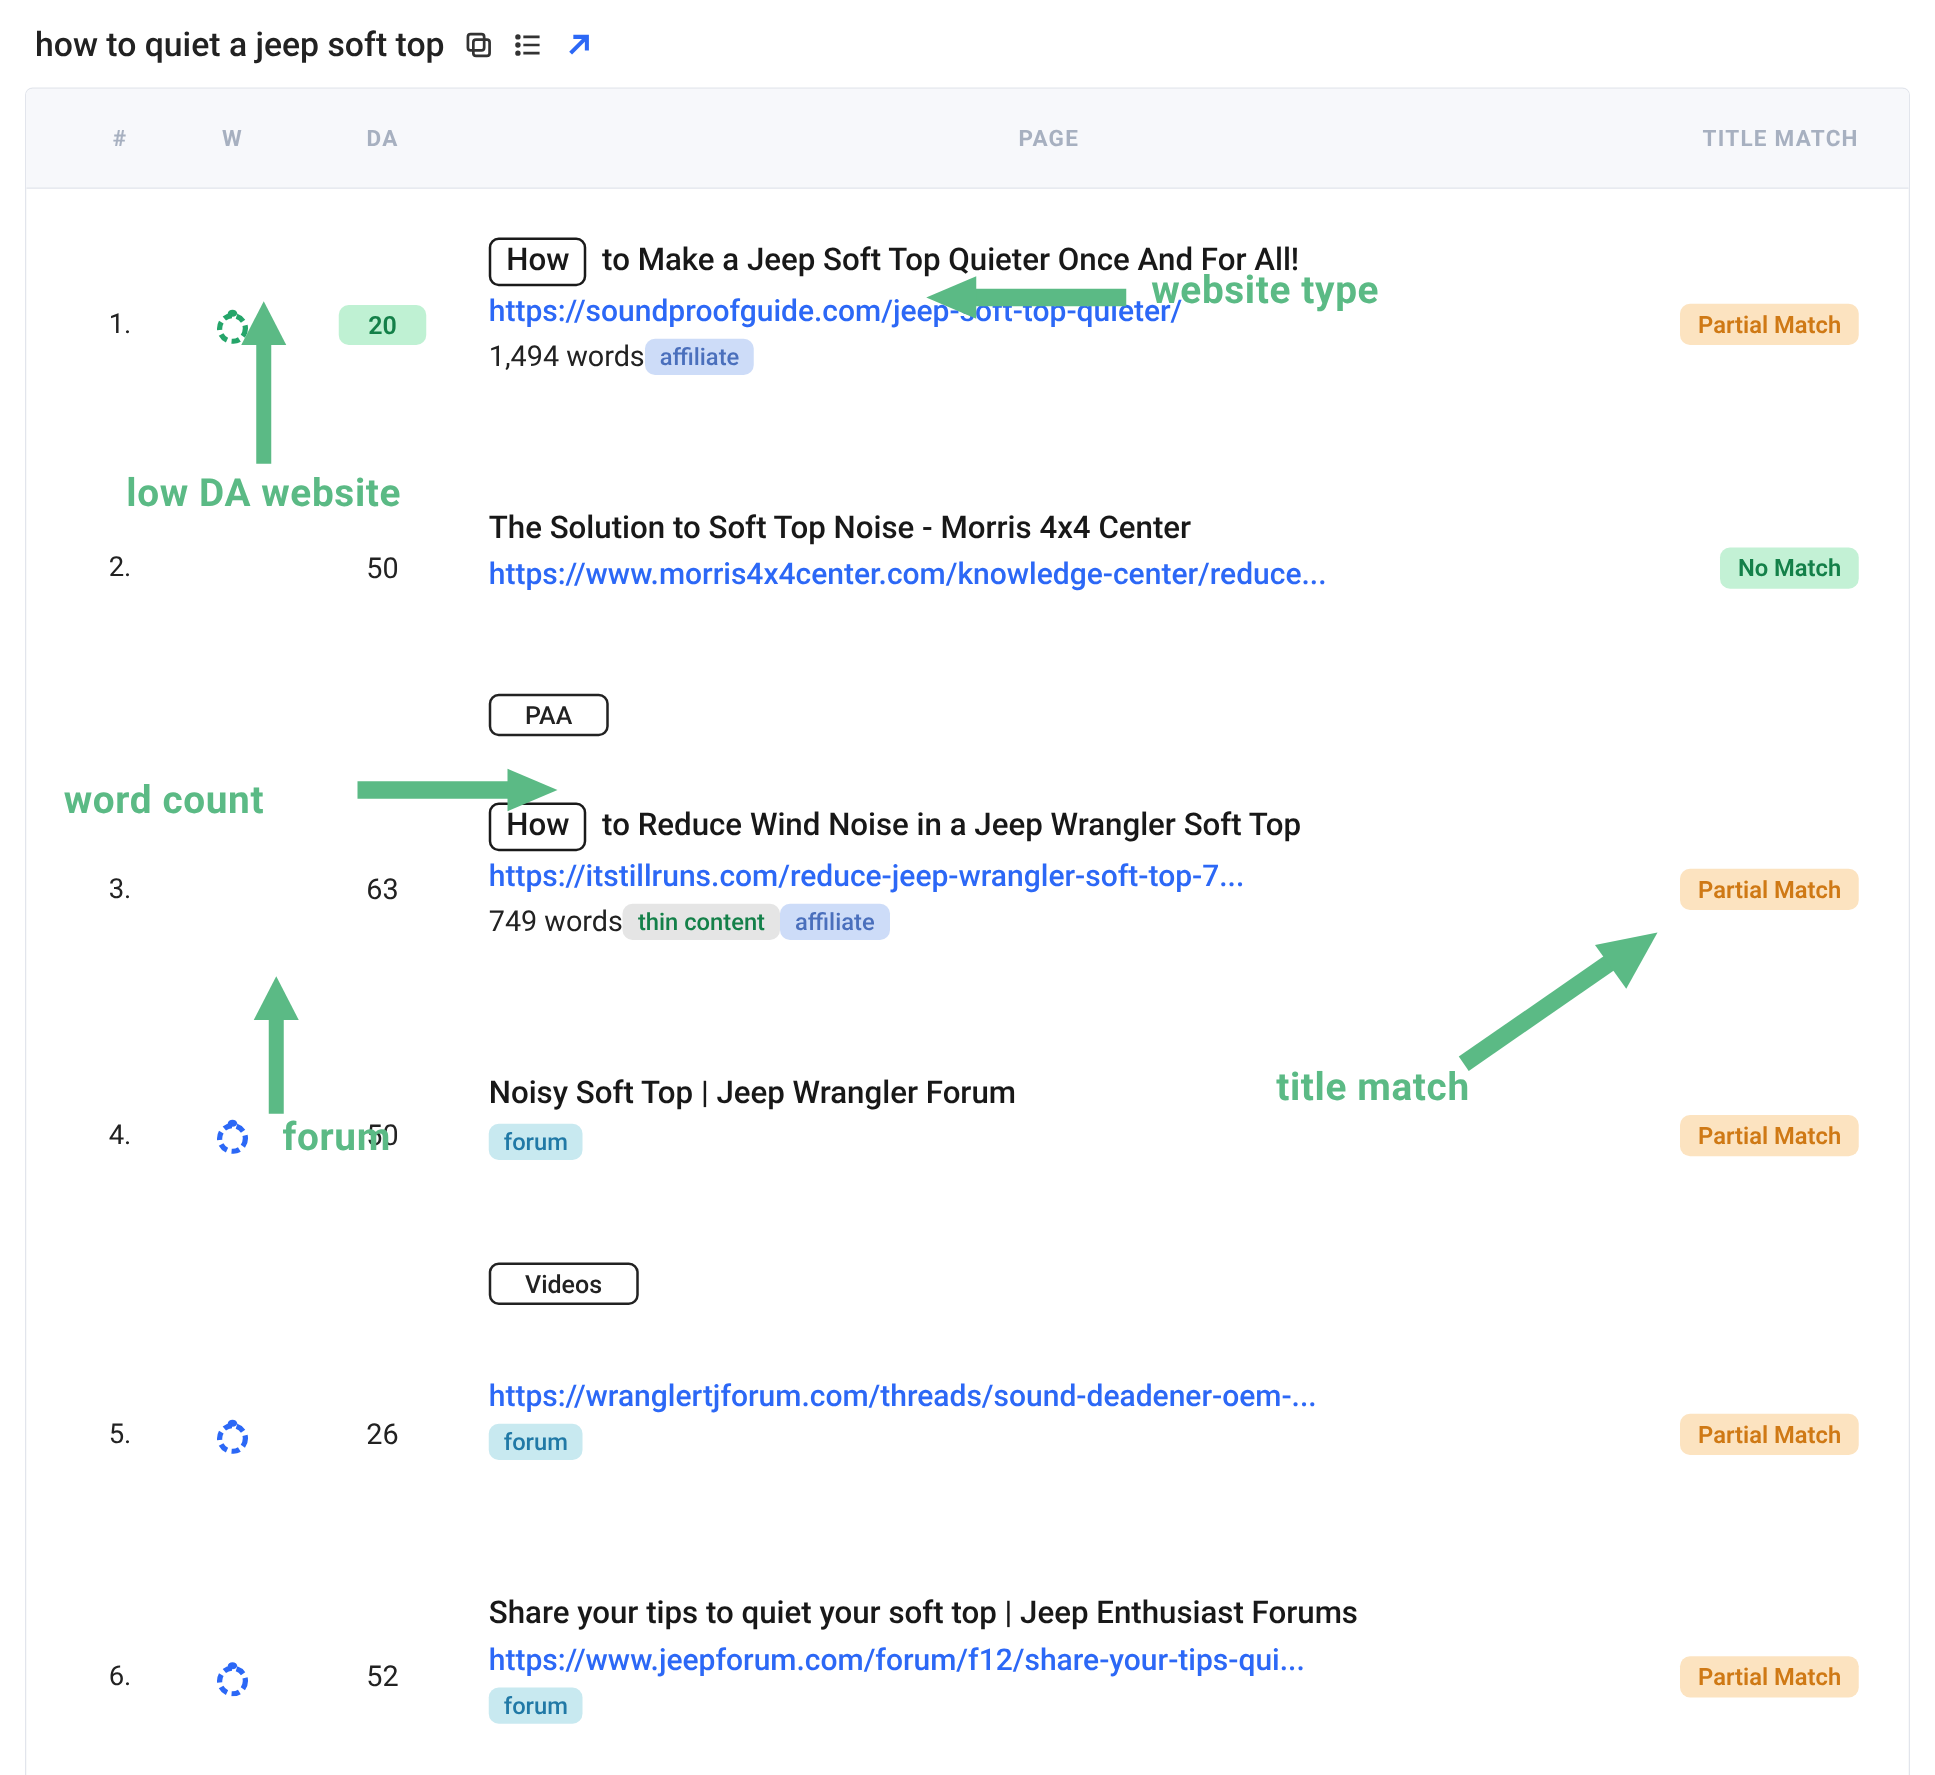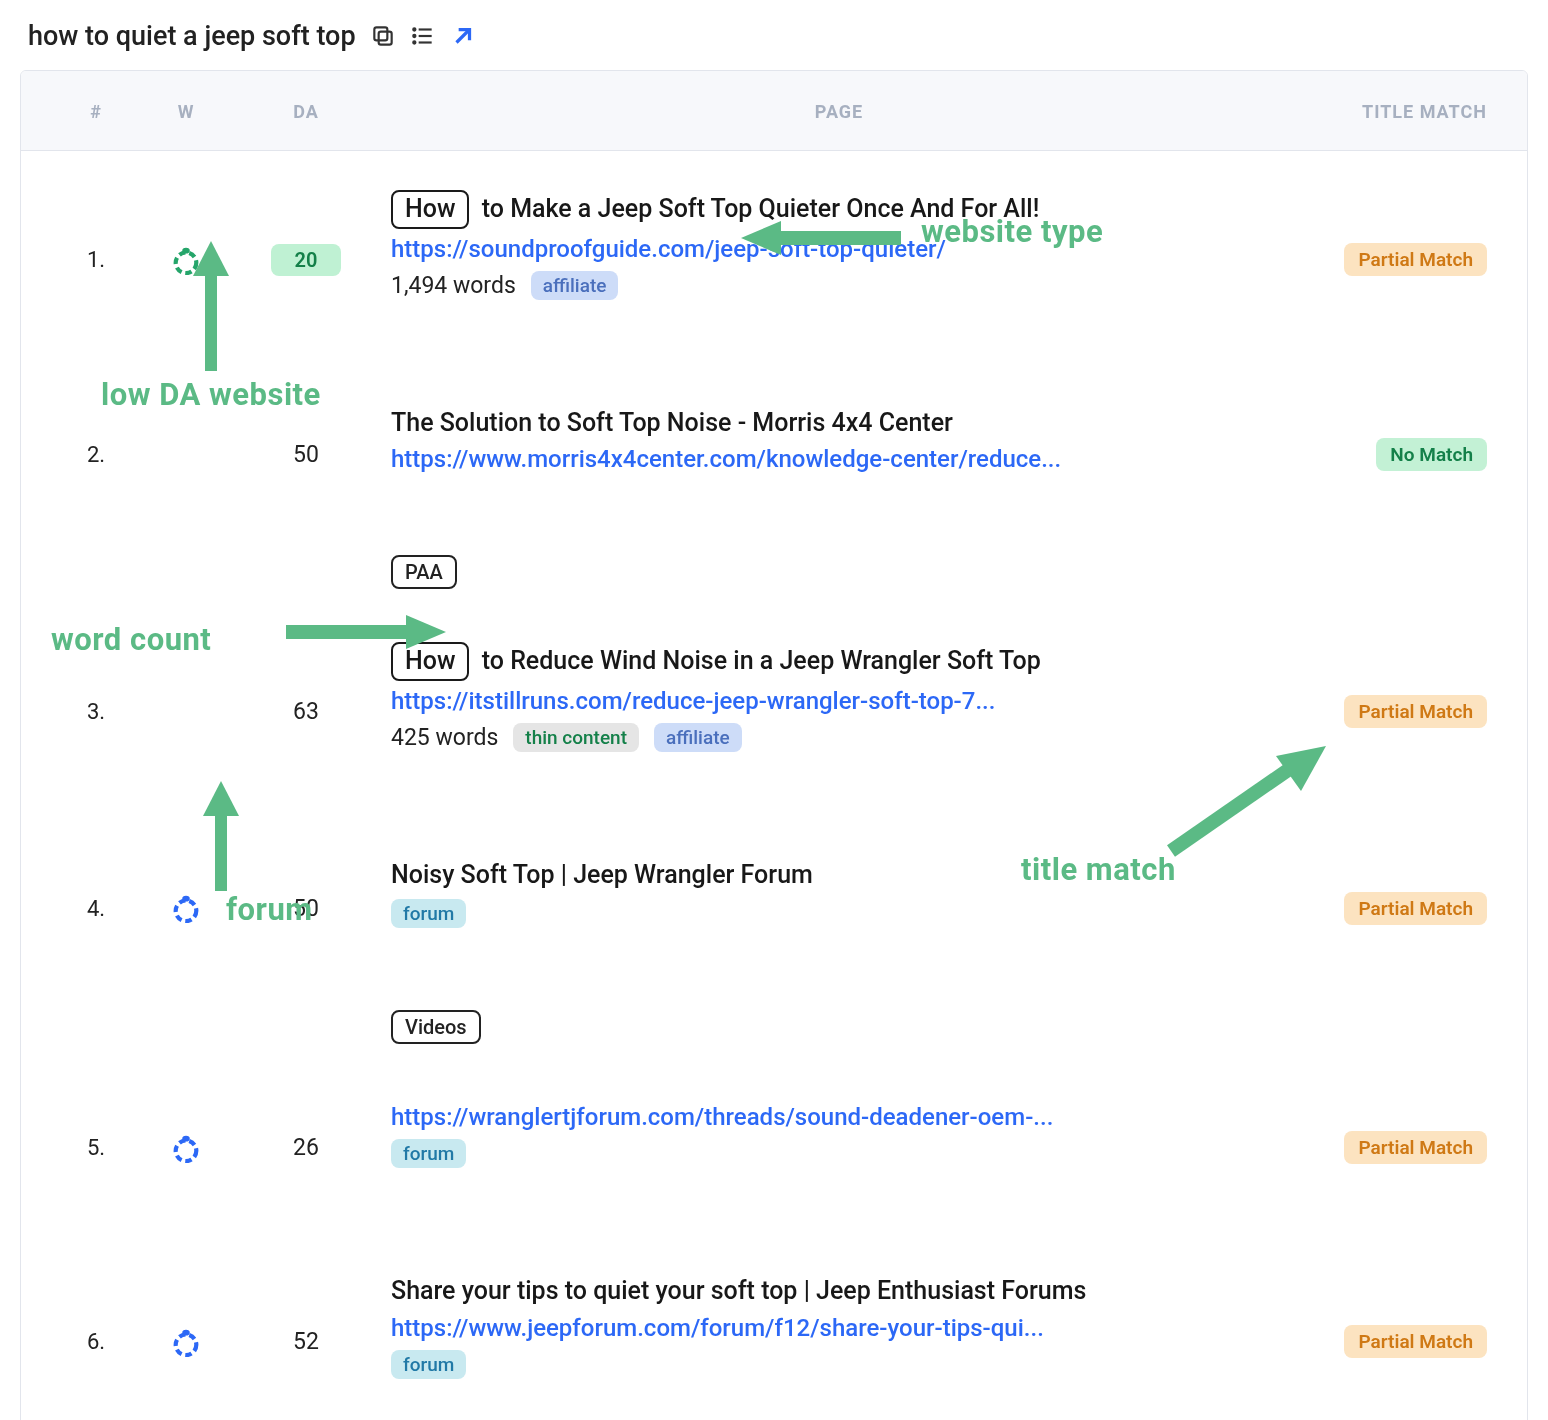--- a/index.html
+++ b/index.html
@@ -32,32 +32,32 @@
   .row .rank { flex:0 0 70px; text-align:center; font-size:22px; color:#222; }
   .row .w    { flex:0 0 110px; text-align:center; display:flex; align-items:center; justify-content:center;}
   .row .da   { flex:0 0 130px; text-align:center; font-size:23px; color:#222;}
   .row .da .pill-da { background:#bff1d3; color:#148049; padding:4px 24px; border-radius:8px; font-weight:600; font-size:20px;}
   .row .page { flex:1 1 auto; padding-left:20px;}
   .row .match{ flex:0 0 200px; text-align:right;}
 
   .title { font-size:25px; color:#181818; font-weight:500; line-height:1.3;}
   .title .boxed { display:inline-block; border:2px solid #1a1a1a; padding:1px 12px; border-radius:8px; font-weight:500; margin-right:6px;}
   .url   { display:block; font-size:24px; color:#2c68f6; font-weight:500; margin-top:6px; white-space:nowrap; overflow:hidden; text-overflow:ellipsis; max-width:760px;}
-  .meta  { margin-top:8px; font-size:23px; color:#222; display:flex; align-items:center; flex-wrap:wrap; gap:15px;}
+  .meta  { margin-top:8px; font-size:23px; color:#222; display:flex; align-items:center; flex-wrap:wrap; gap:0;}
 
   .tag { display:inline-block; padding:3px 12px; border-radius:8px; font-size:19px; font-weight:500;}
   .tag-blue  { background:#cddcf8; color:#4a6fbc;}
   .tag-green { background:#e5e5e5; color:#148049;}
   .tag-teal  { background:#c8e9f0; color:#2179a6;}
   .tag-partial{ background:#fce3c0; color:#cf7915; font-weight:600; padding:5px 14px;text-align:center;}
   .tag-nomatch{ background:#c3f1d5; color:#148049; font-weight:600; padding:5px 14px;}
 
   
   .section-label { padding: 14px 0; margin-left:330px;}
-  .section-label span { display:inline-block; border:2px solid #222; border-radius:8px; padding:3px 12px; font-size:20px; font-weight:500;}
+  .section-label span { display:inline-block; border:2px solid #222; border-radius:8px; padding:3px 27px; font-size:20px; font-weight:500;}
 
   
   .ring { position:relative; width:30px; height:30px; }
   .ring svg { width:30px; height:30px; }
 
   
   .ann { position:absolute; color:#5bba85; font-weight:700; font-size:31px; letter-spacing:0.5px; pointer-events:none; z-index:5;}
   .arrow { position:absolute; pointer-events:none; z-index:4;}
 </style>
 </head>
@@ -133,21 +133,21 @@
         </div>
         <div class="section-label"><span>PAA</span></div>
         <div class="row">
           <div class="rank">3.</div>
           <div class="w"></div>
           <div class="da">63</div>
           <div class="page">
             <div class="title"><span class="boxed">How</span> to Reduce Wind Noise in a Jeep Wrangler Soft Top</div>
             <a class="url">https://itstillruns.com/reduce-jeep-wrangler-soft-top-7...</a>
             <div class="meta">
-              <span>425 words</span>
+              <span>749 words</span>
               <span class="tag tag-green">thin content</span>
               <span class="tag tag-blue">affiliate</span>
             </div>
           </div>
           <div class="match"><span class="tag tag-partial">Partial Match</span></div>
         </div>
         <div class="row">
           <div class="rank">4.</div>
           <div class="w">
             <div class="ring"><svg viewBox="0 0 32 32">

